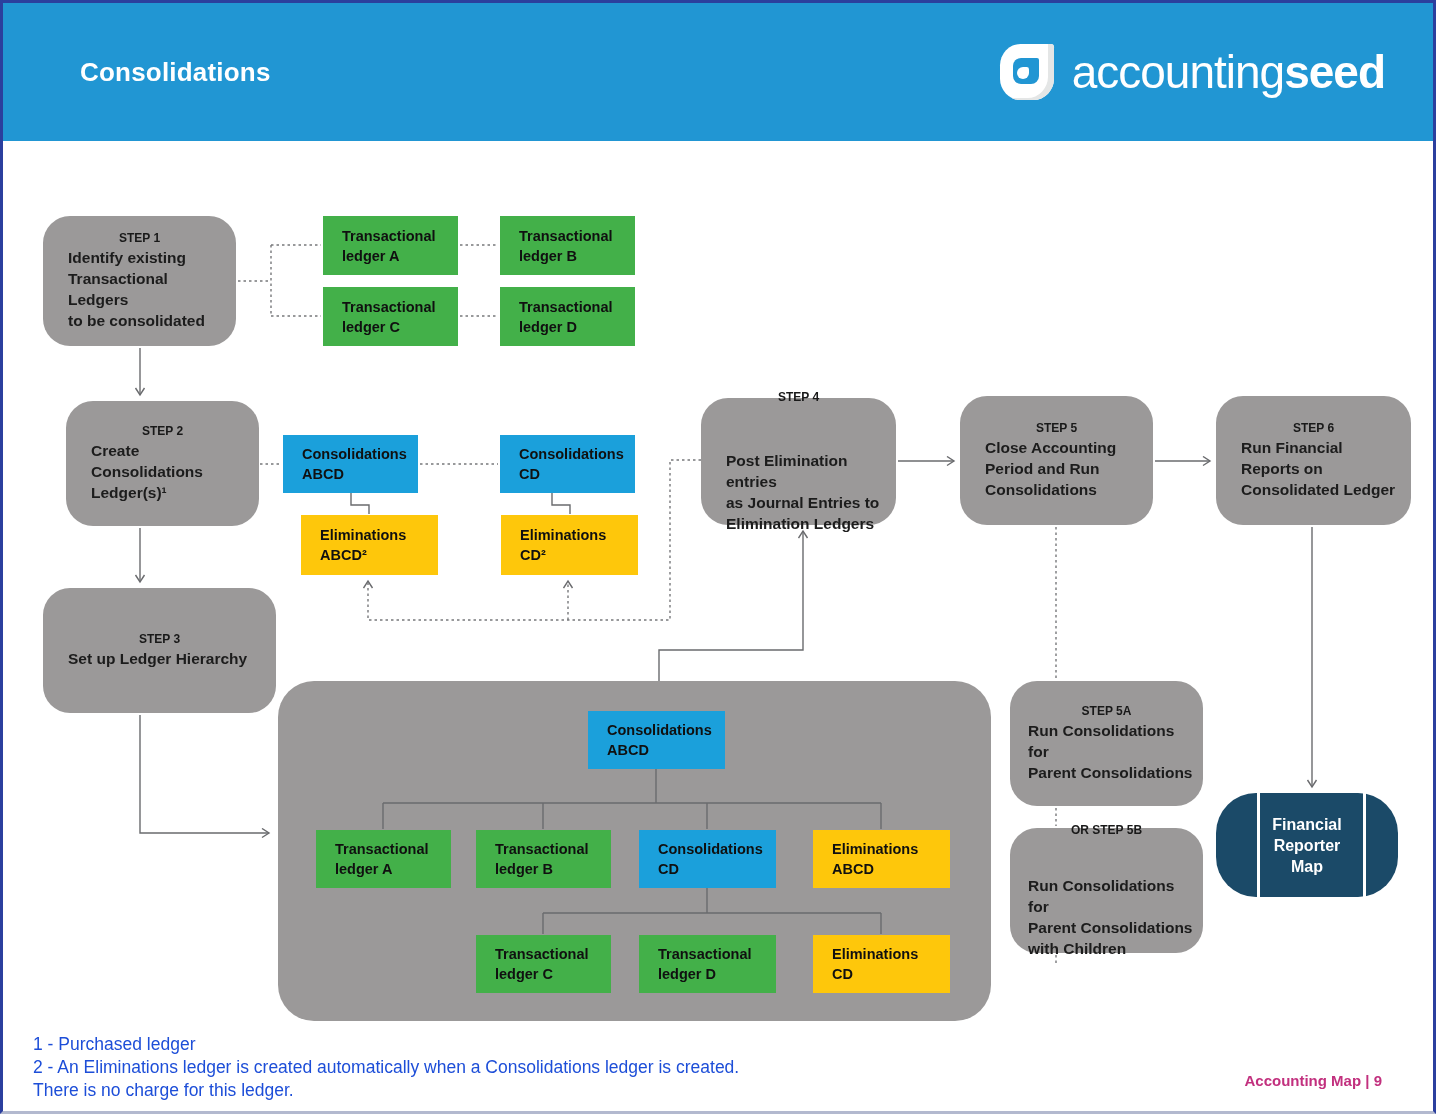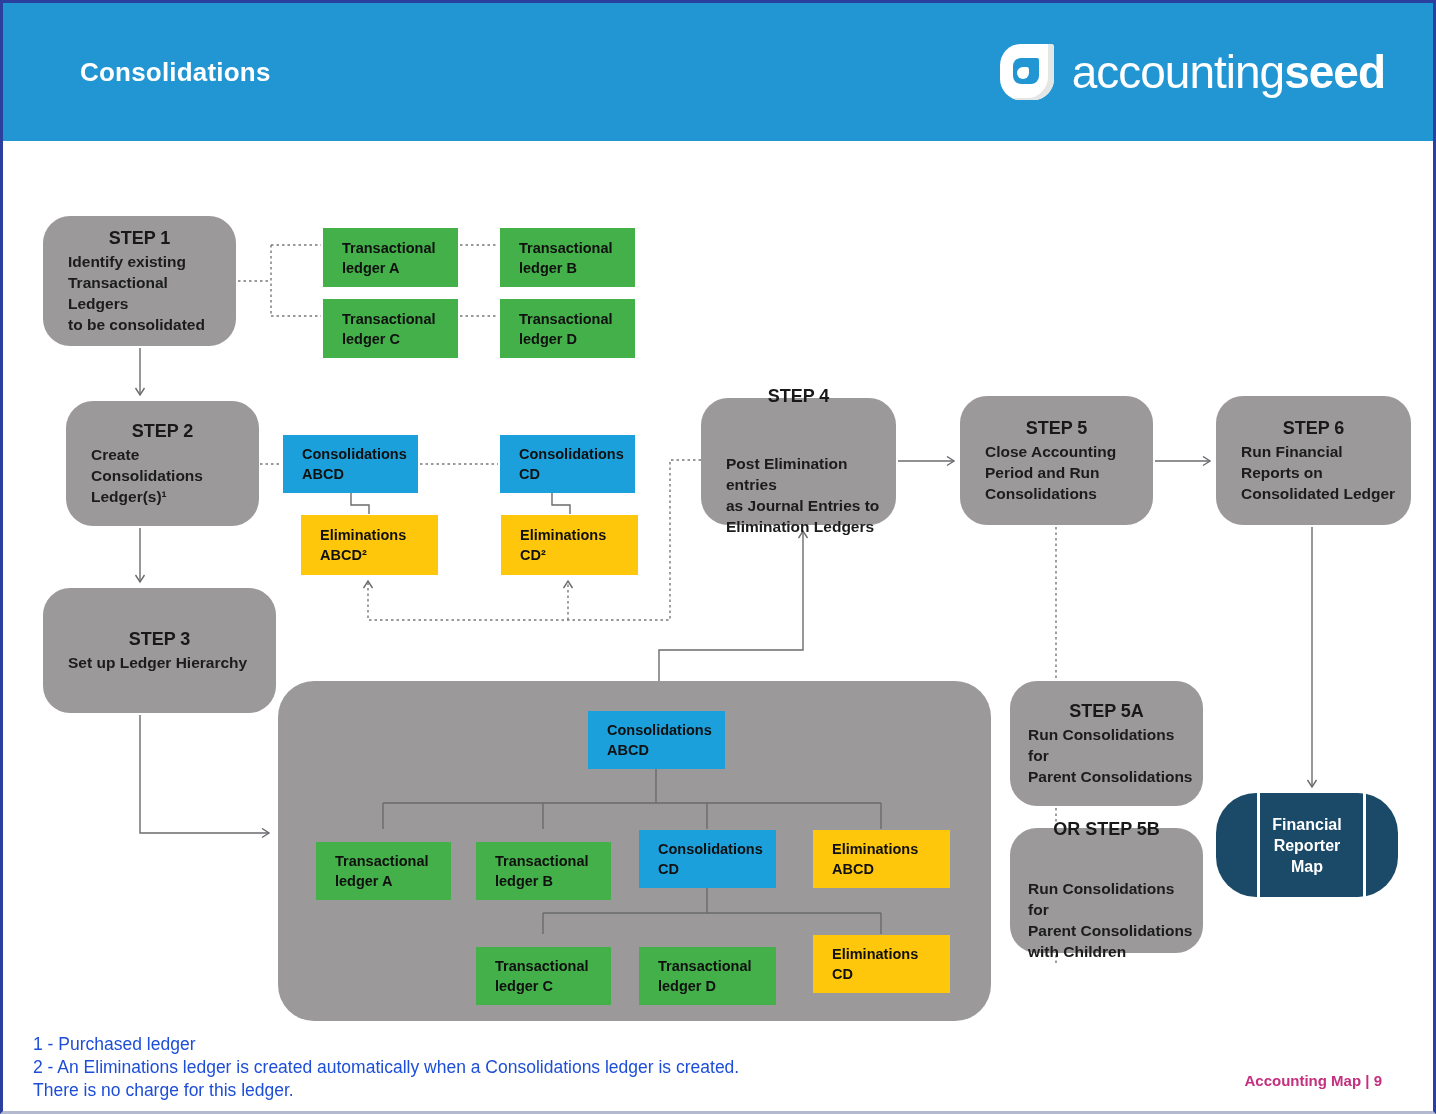--- a/index.html
+++ b/index.html
@@ -41,30 +41,30 @@
   svg.wires { position:absolute; left:0; top:0; z-index:1; pointer-events:none; }
   .solid { fill:none; stroke:#6a6b6e; stroke-width:1.4; }
   .dotted { fill:none; stroke:#77787b; stroke-width:1.4; stroke-dasharray:2.5 3; }
 
   
   .stepbox {
     position:absolute; z-index:2; background:var(--gray); border-radius:27px;
     display:flex; flex-direction:column; justify-content:center;
     padding: 2px 10px 2px 0;
   }
-  .step-title { text-align:center; font-weight:bold; font-size:18px; color:#191919; margin-bottom:2px; padding-left:10px; }
+  .step-title { text-align:center; font-weight:bold; font-size:12px; color:#191919; margin-bottom:2px; padding-left:10px; }
   .step-body  { white-space:pre-line; font-weight:bold; font-size:15.5px; line-height:21px; color:#1c1c1c; padding-left:25px; }
 
   .ledger {
     position:absolute; z-index:2;
     display:flex; align-items:center;
     white-space:pre-line; font-weight:bold; font-size:14.5px; line-height:20px; color:#101010;
     padding-left:19px;
   }
-  .green  { background: var(--green); margin-top: 12px; }
+  .green  { background: var(--green); }
   .blue   { background: var(--box_blue); }
   .yellow { background: var(--yellow); }
 
   
   .step1 { left:40px;  top:213px; width:193px; height:130px; }
   .tlA   { left:320px; top:213px; width:135px; height:59px; }
   .tlB   { left:497px; top:213px; width:135px; height:59px; }
   .tlC   { left:320px; top:284px; width:135px; height:59px; }
   .tlD   { left:497px; top:284px; width:135px; height:59px; }
 

